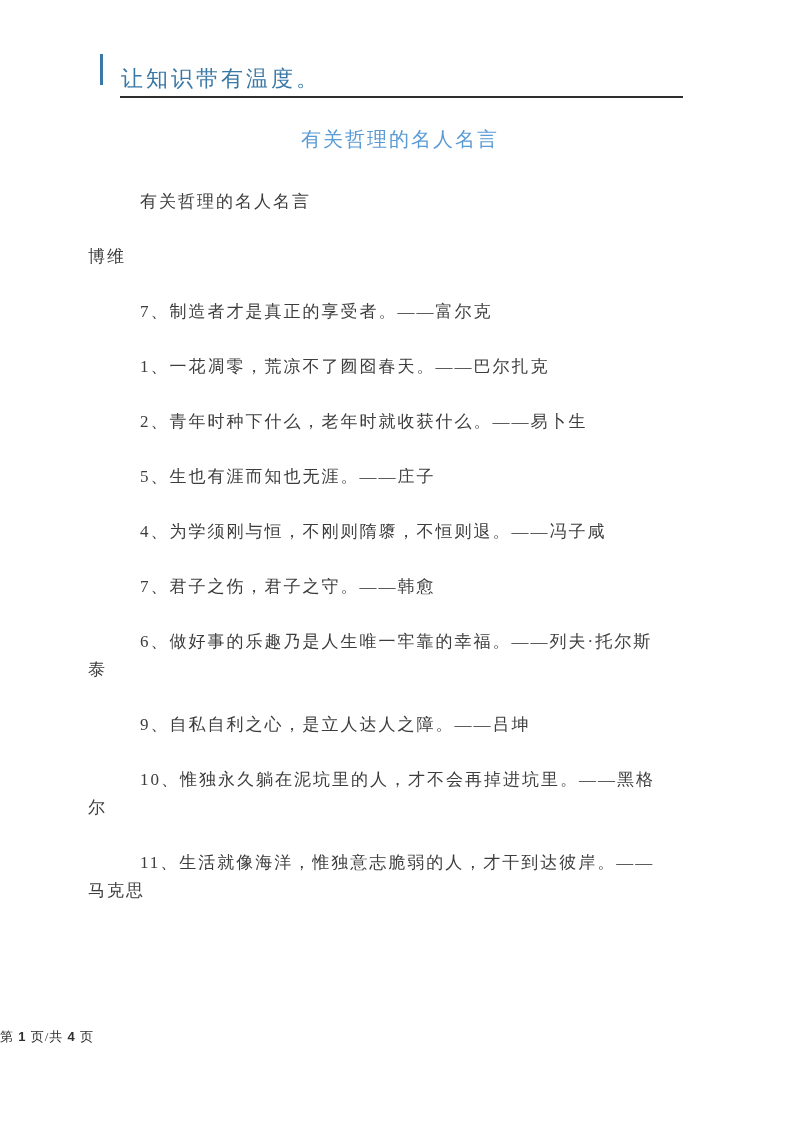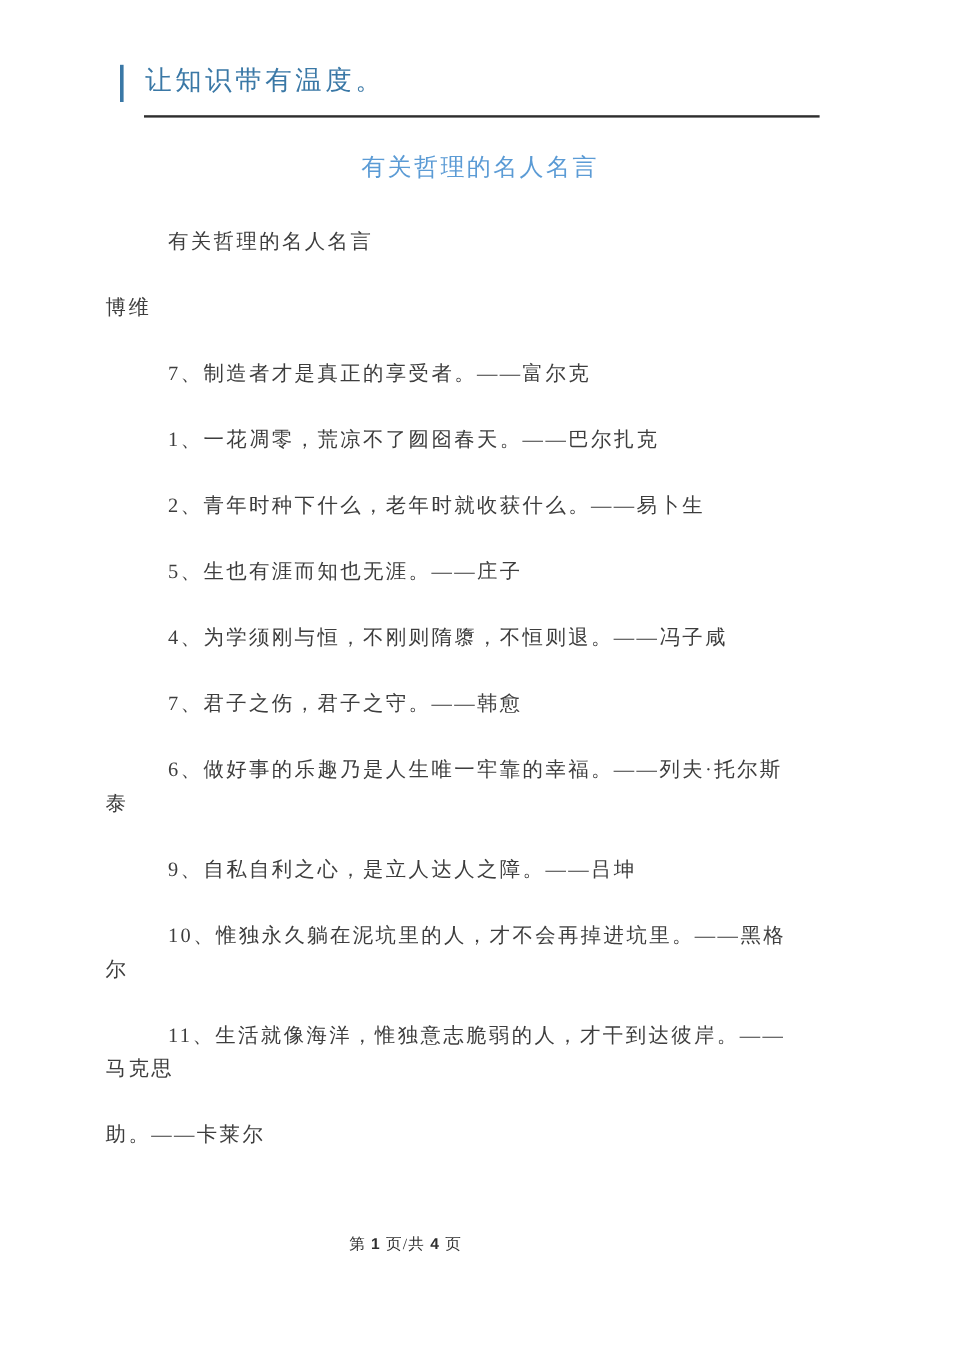--- a/index.html
+++ b/index.html
@@ -17,21 +17,21 @@
     position: absolute;
     left: 100px;
     top: 54px;
     width: 3px;
     height: 31px;
     background: #3a78a6;
   }
   .header-slogan {
     position: absolute;
     left: 121px;
-    top: 52px;
+    top: 64px;
     font-size: 22px;
     letter-spacing: 3px;
     color: #3a78a6;
     font-family: Liberation Mono, monospace;
     white-space: nowrap;
   }
   .header-rule {
     position: absolute;
     left: 120px;
     top: 96px;
@@ -67,21 +67,20 @@
     color: #3d3d3d;
   }
   .line { white-space: nowrap; }
   .line.first { padding-left: 52px; }
   
   .page-footer {
     position: absolute;
     left: 0;
     top: 1028px;
     width: 676px;
-    text-align: center;
     font-size: 13px;
     letter-spacing: 1px;
     color: #2f2f2f;
     white-space: pre;
   }
   .page-footer .num {
     font-weight: bold;
     font-family: "Liberation Sans", sans-serif;
     font-size: 13px;
   }
@@ -131,19 +130,18 @@
       </div>
       <div class="para">
         <div class="line first">10、惟独永久躺在泥坑里的人，才不会再掉进坑里。——黑格</div>
         <div class="line">尔</div>
       </div>
       <div class="para">
         <div class="line first">11、生活就像海洋，惟独意志脆弱的人，才干到达彼岸。——</div>
         <div class="line">马克思</div>
       </div>
       <div class="para">
-        <div class="line">助。——卡莱尔</div>
       </div>
     </div>
 
   <div class="page-footer"><span>第 </span><span class="num">1</span><span> 页/共 </span><span class="num">4</span><span> 页</span></div>
 
 </div>
 
 </body></html>

